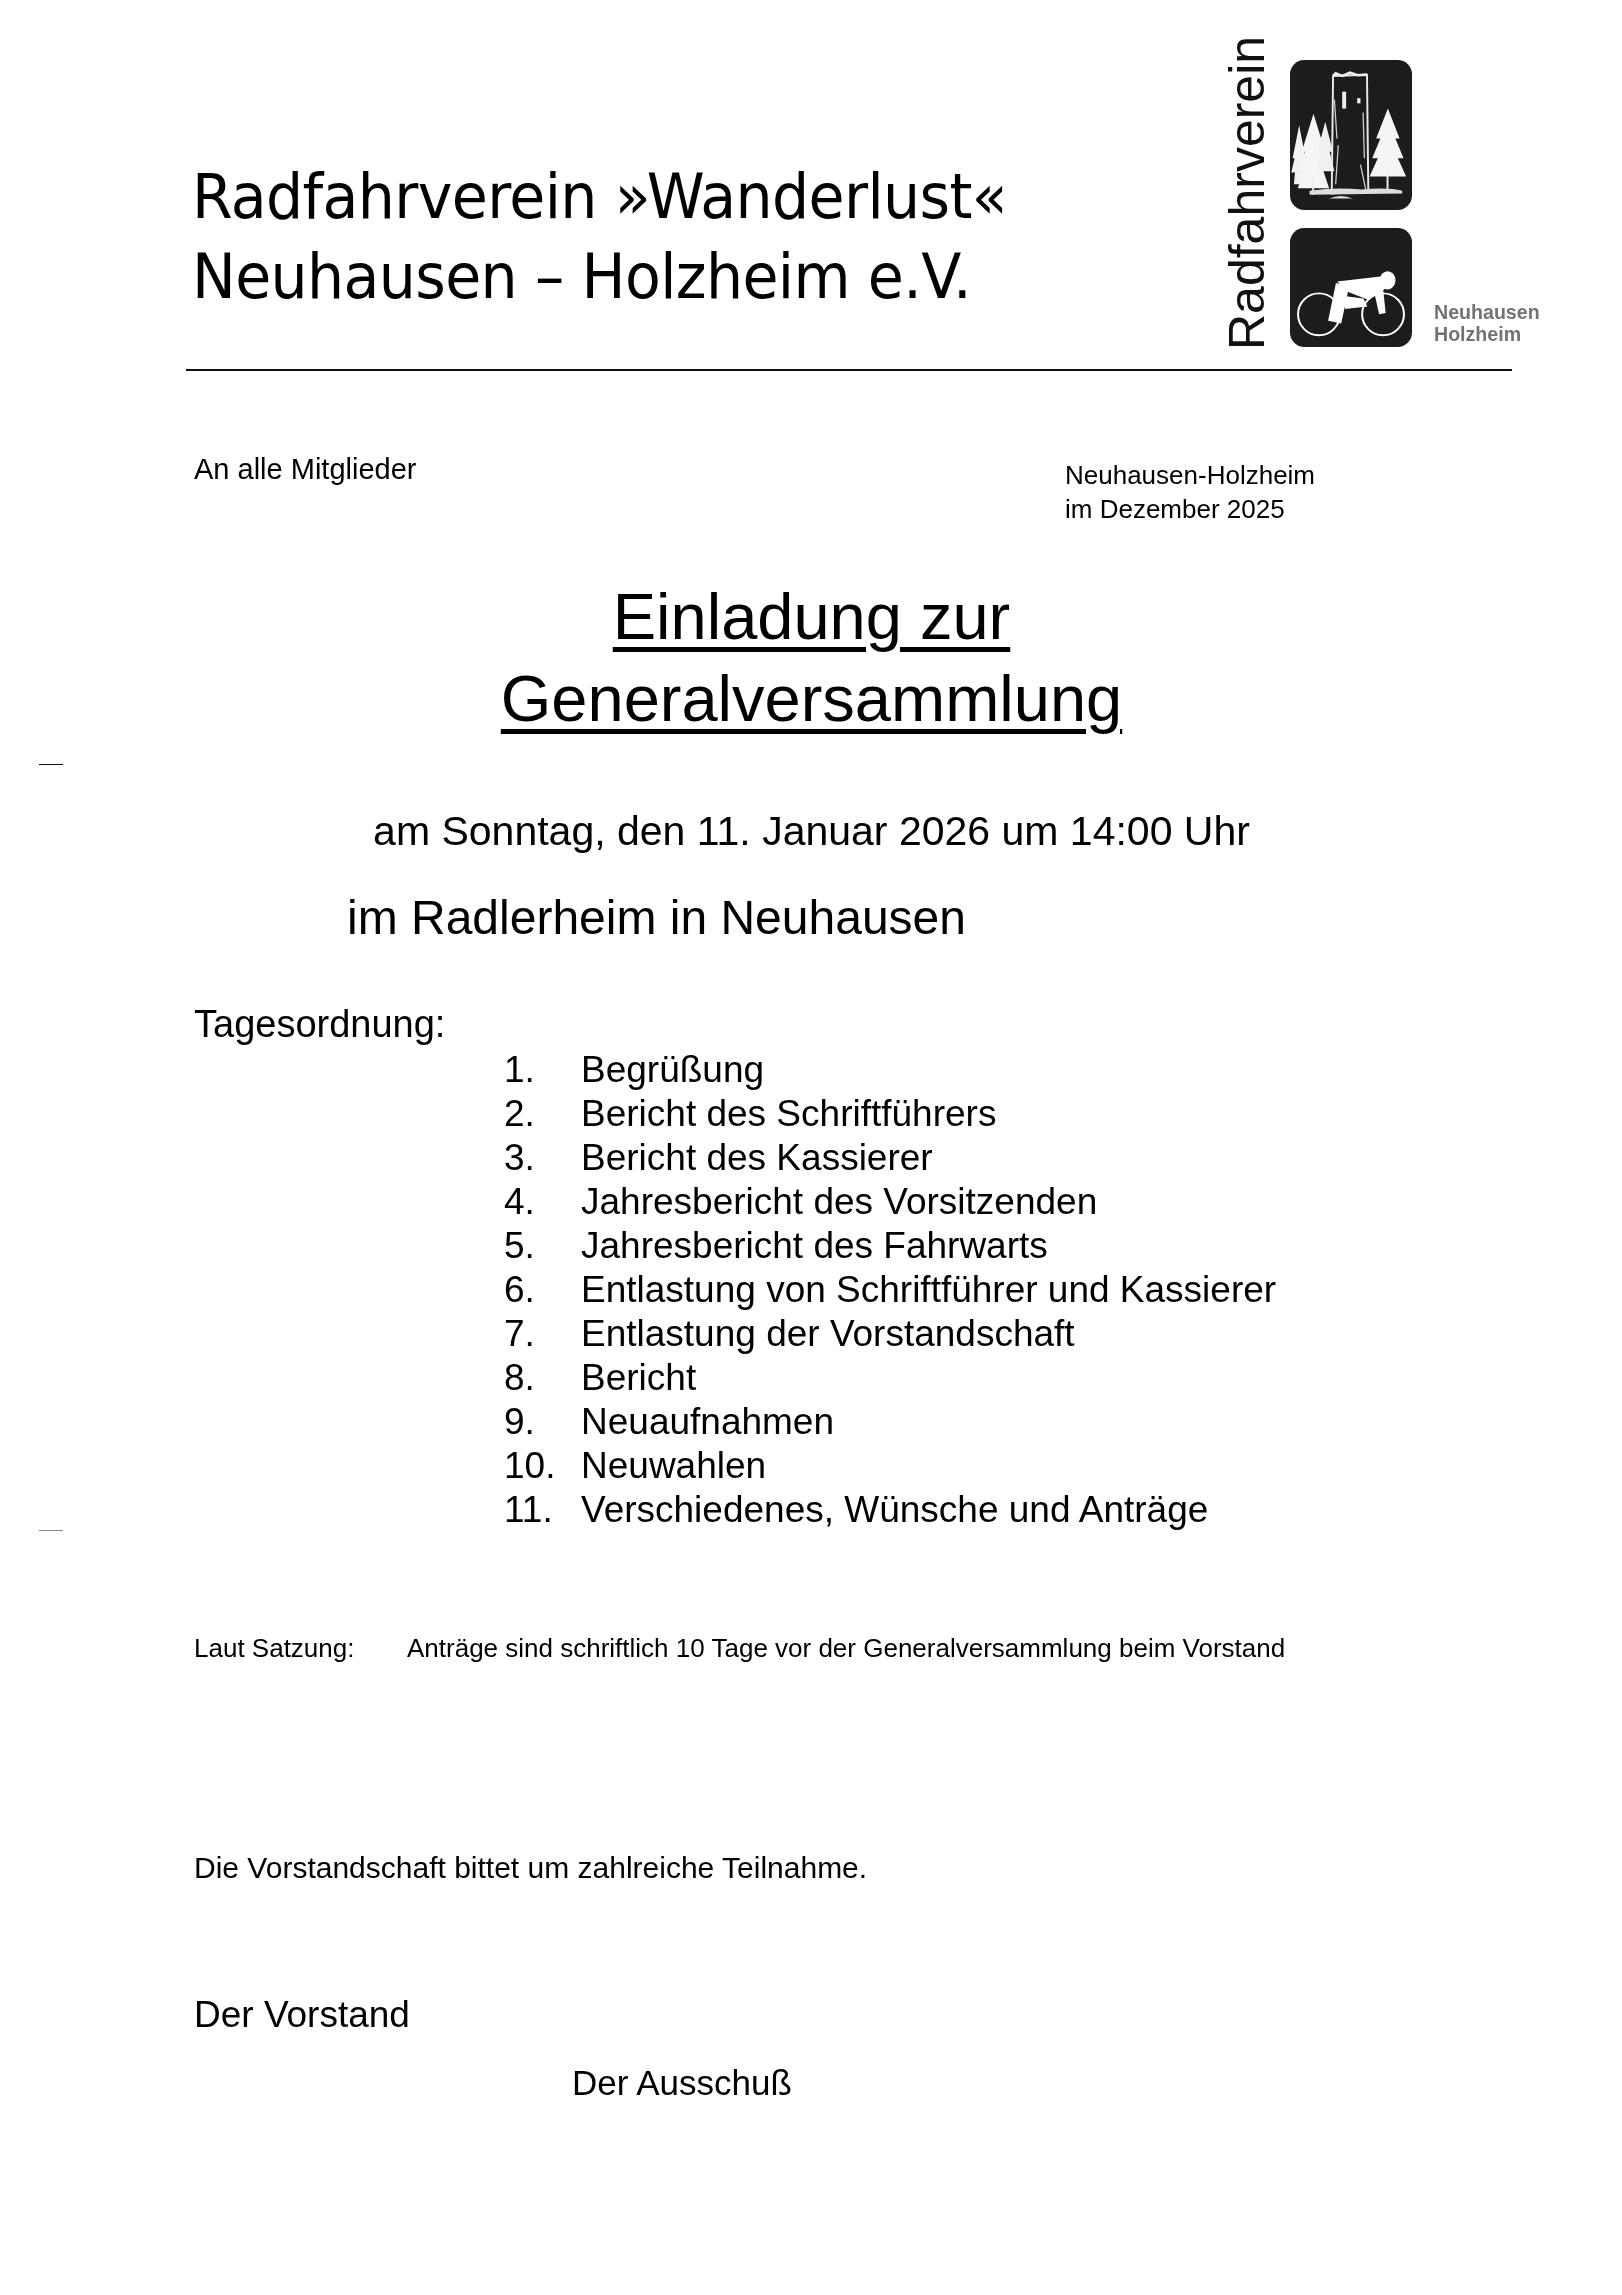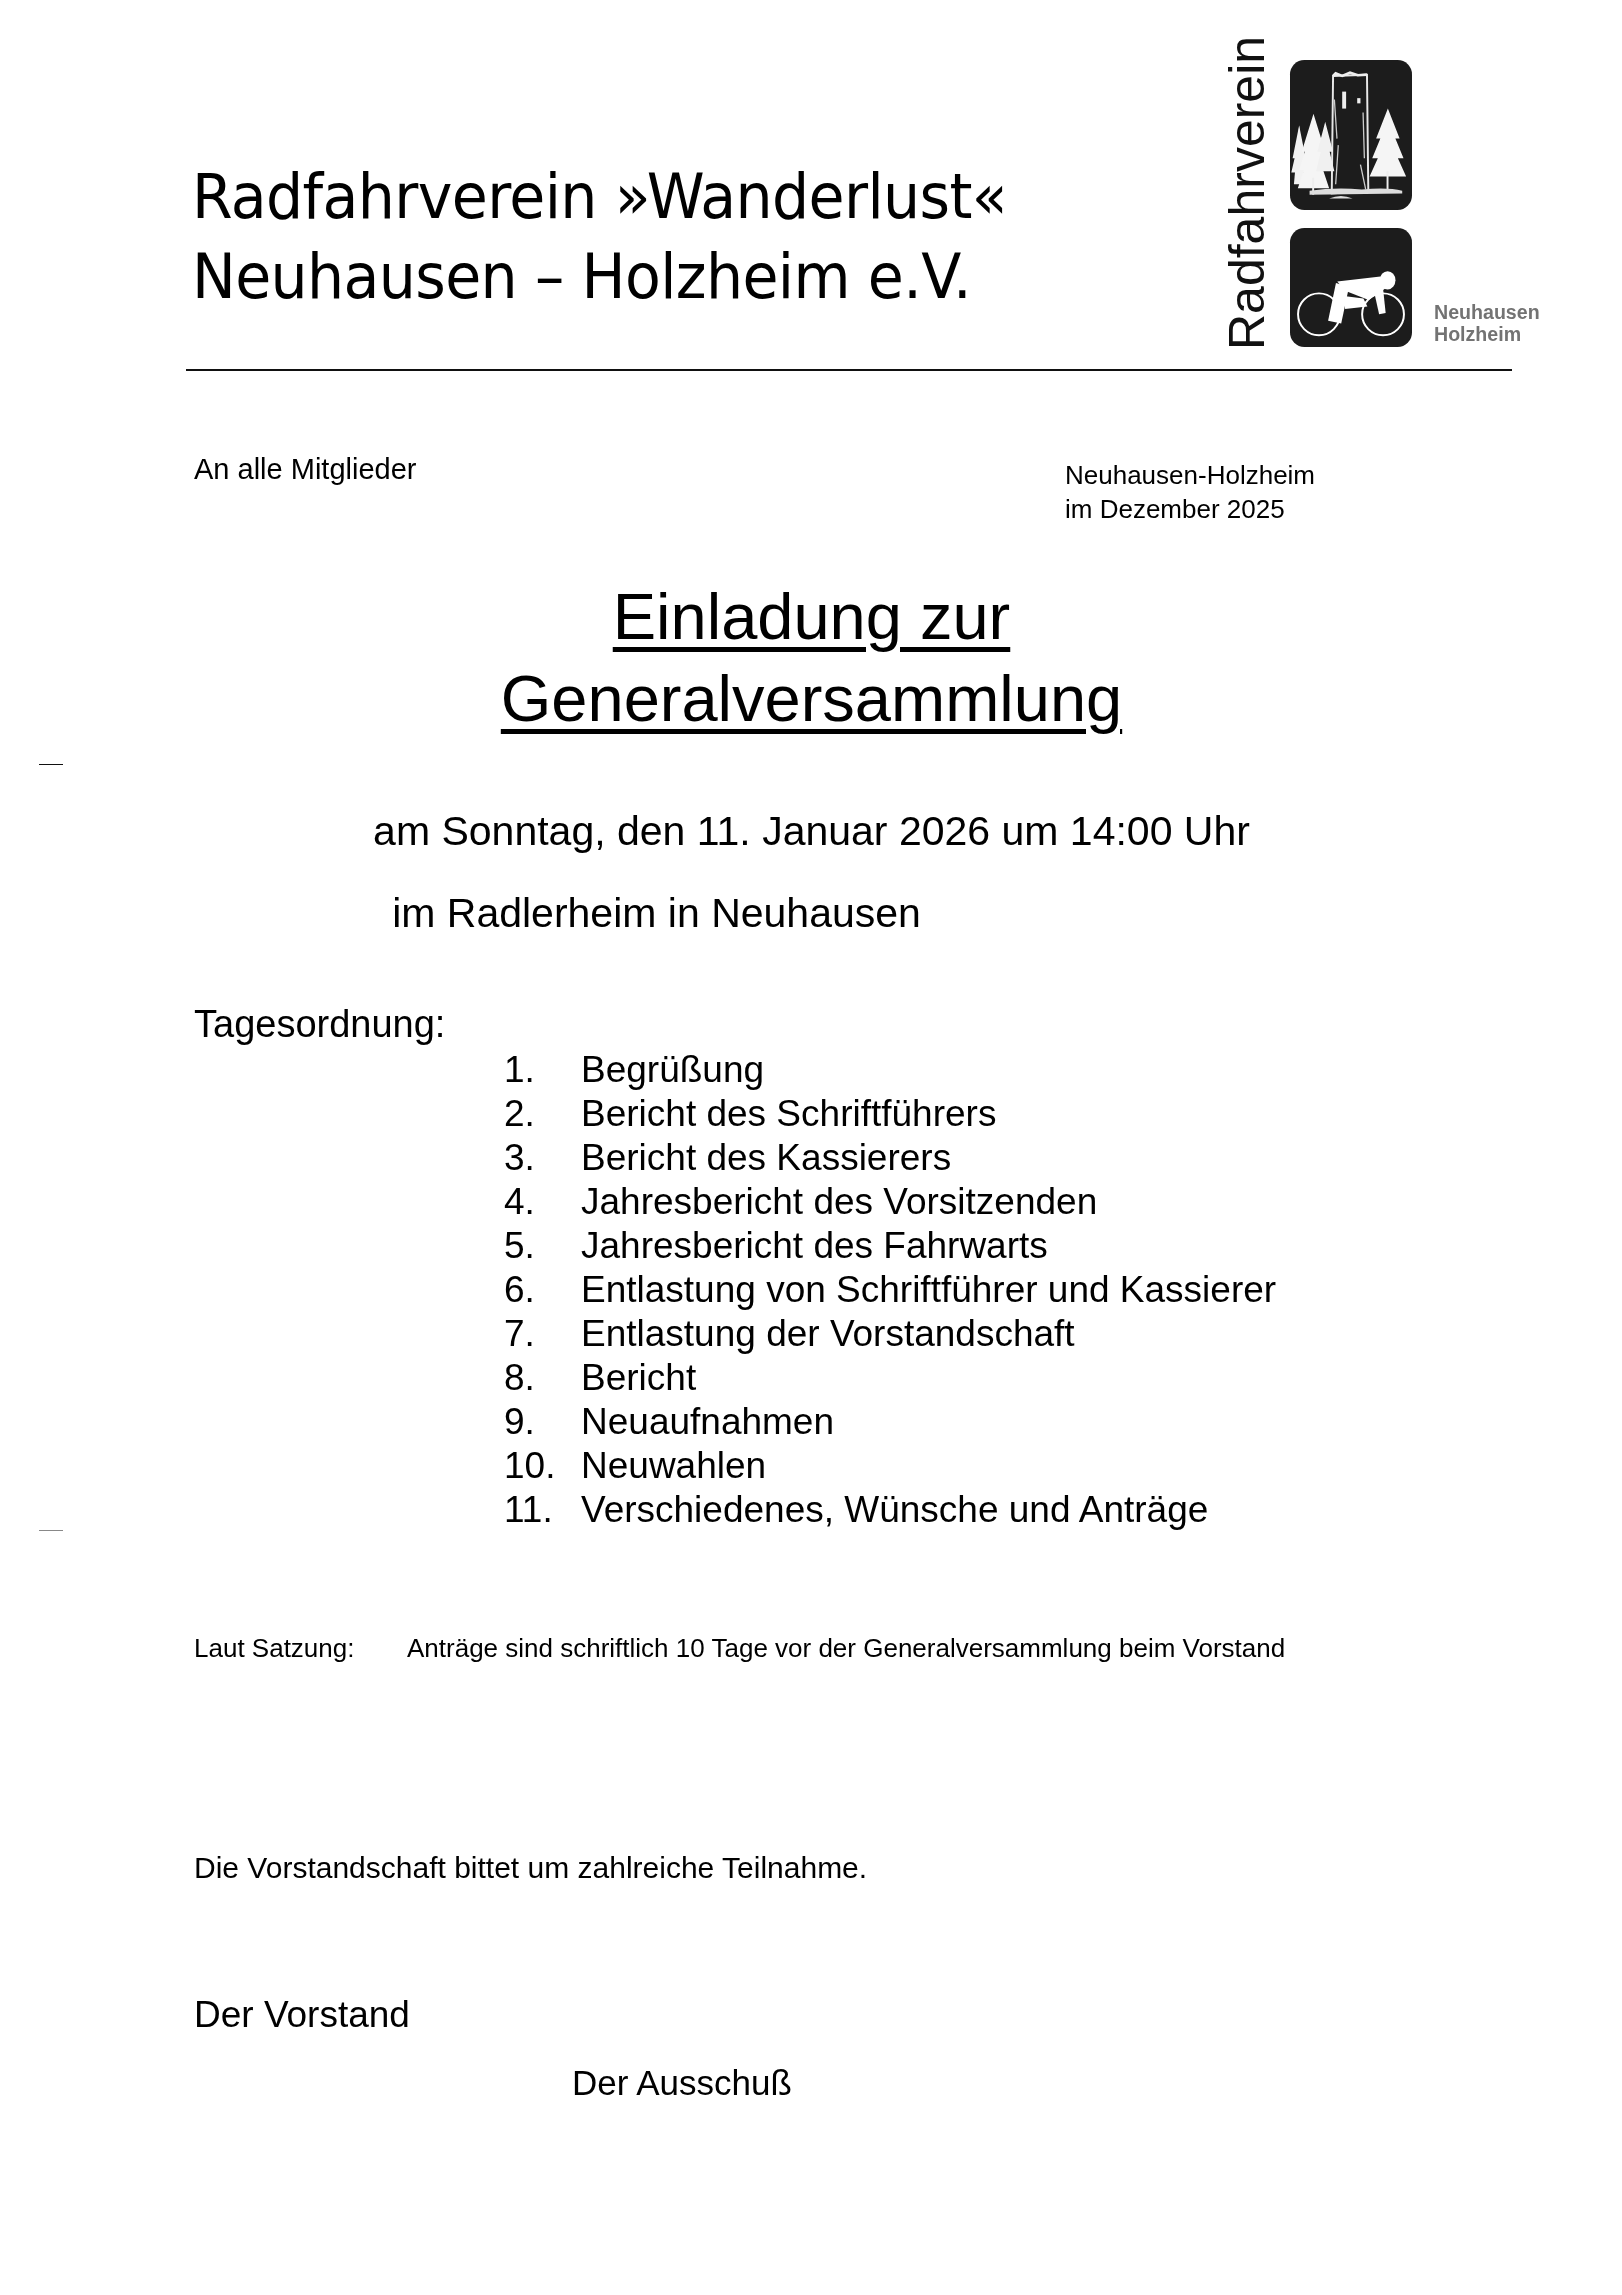--- a/index.html
+++ b/index.html
@@ -22,21 +22,21 @@
 
     
     .recipient { left: 194px; top: 453px; font-size: 29px; }
     .place-date { left: 1065px; top: 458px; font-size: 26px; line-height: 34px; }
 
     
     .title { left: 0; width: 1623px; top: 576px; text-align: center; font-size: 65px; line-height: 82px; }
     .title span { text-decoration: underline; text-decoration-thickness: 4.6px; text-underline-offset: 7.9px; text-align: right; }
 
     .date-line { left: 0; width: 1623px; top: 808px; text-align: center; font-size: 41px; }
-    .venue-line { left: 0; width: 1313px; top: 890px; text-align: center; font-size: 41px; }
+    .venue-line { left: 0; width: 1313px; top: 890px; text-align: center; font-size: 48px; }
 
     
     .agenda-label { left: 194px; top: 1003px; font-size: 38px; }
     .agenda-list { left: 504px; top: 1048px; font-size: 37px; line-height: 44px; }
     .agenda-row { display: flex; }
     .agenda-num { width: 77px; }
 
     
     .statute-label { left: 194px; top: 1633px; font-size: 26px; }
     .statute-text { left: 407px; top: 1633px; font-size: 26px; line-height: 31px; }
@@ -125,21 +125,21 @@
   <div class="agenda-row">
       <span class="agenda-num">1.</span>
       <span>Begrüßung</span>
     </div>
   <div class="agenda-row">
       <span class="agenda-num">2.</span>
       <span>Bericht des Schriftführers</span>
     </div>
   <div class="agenda-row">
       <span class="agenda-num">3.</span>
-      <span>Bericht des Kassierers</span>
+      <span>Bericht des Kassierer</span>
     </div>
   <div class="agenda-row">
       <span class="agenda-num">4.</span>
       <span>Jahresbericht des Vorsitzenden</span>
     </div>
   <div class="agenda-row">
       <span class="agenda-num">5.</span>
       <span>Jahresbericht des Fahrwarts</span>
     </div>
   <div class="agenda-row">

